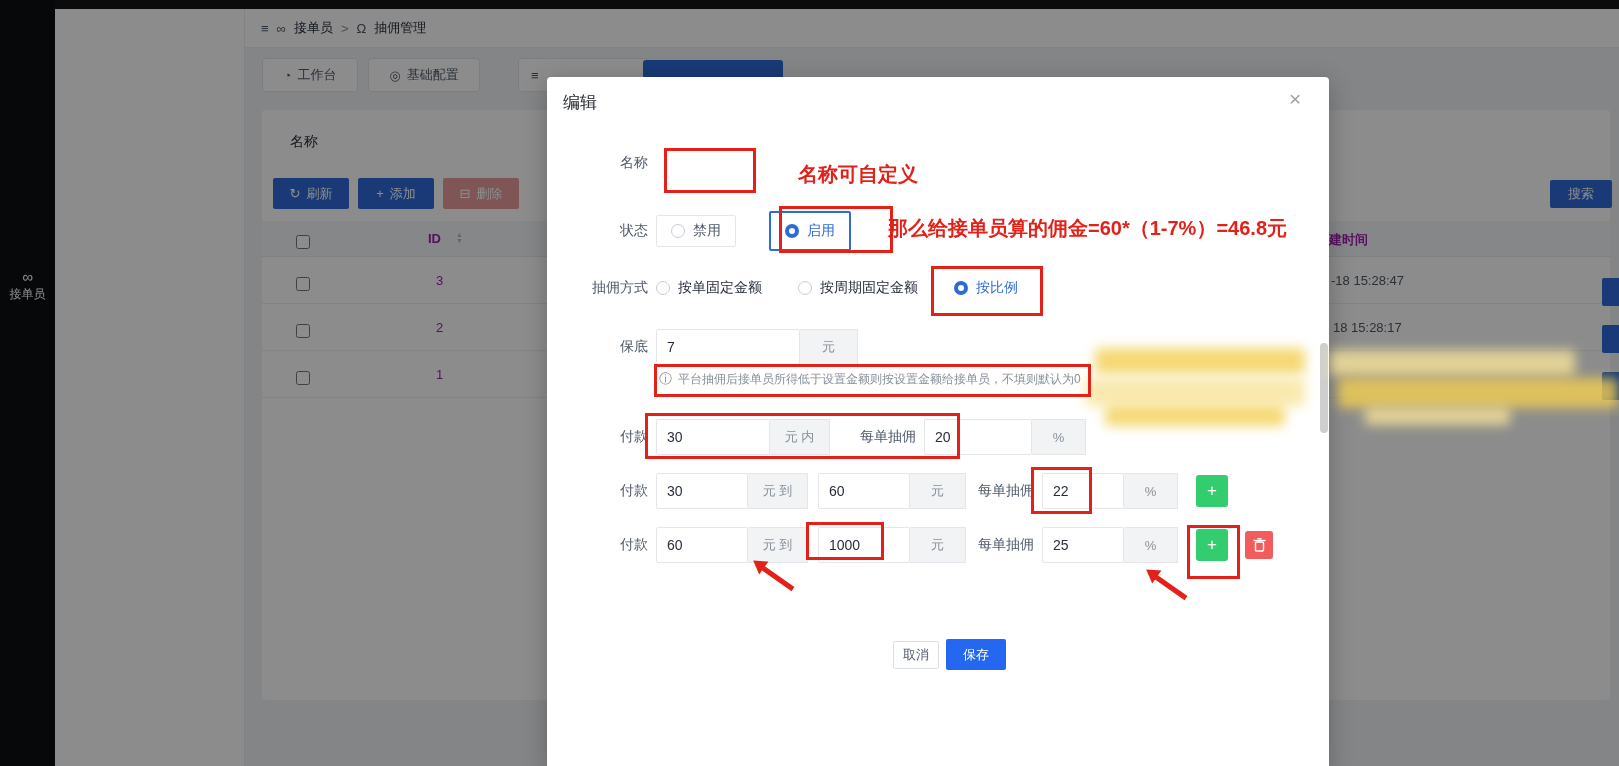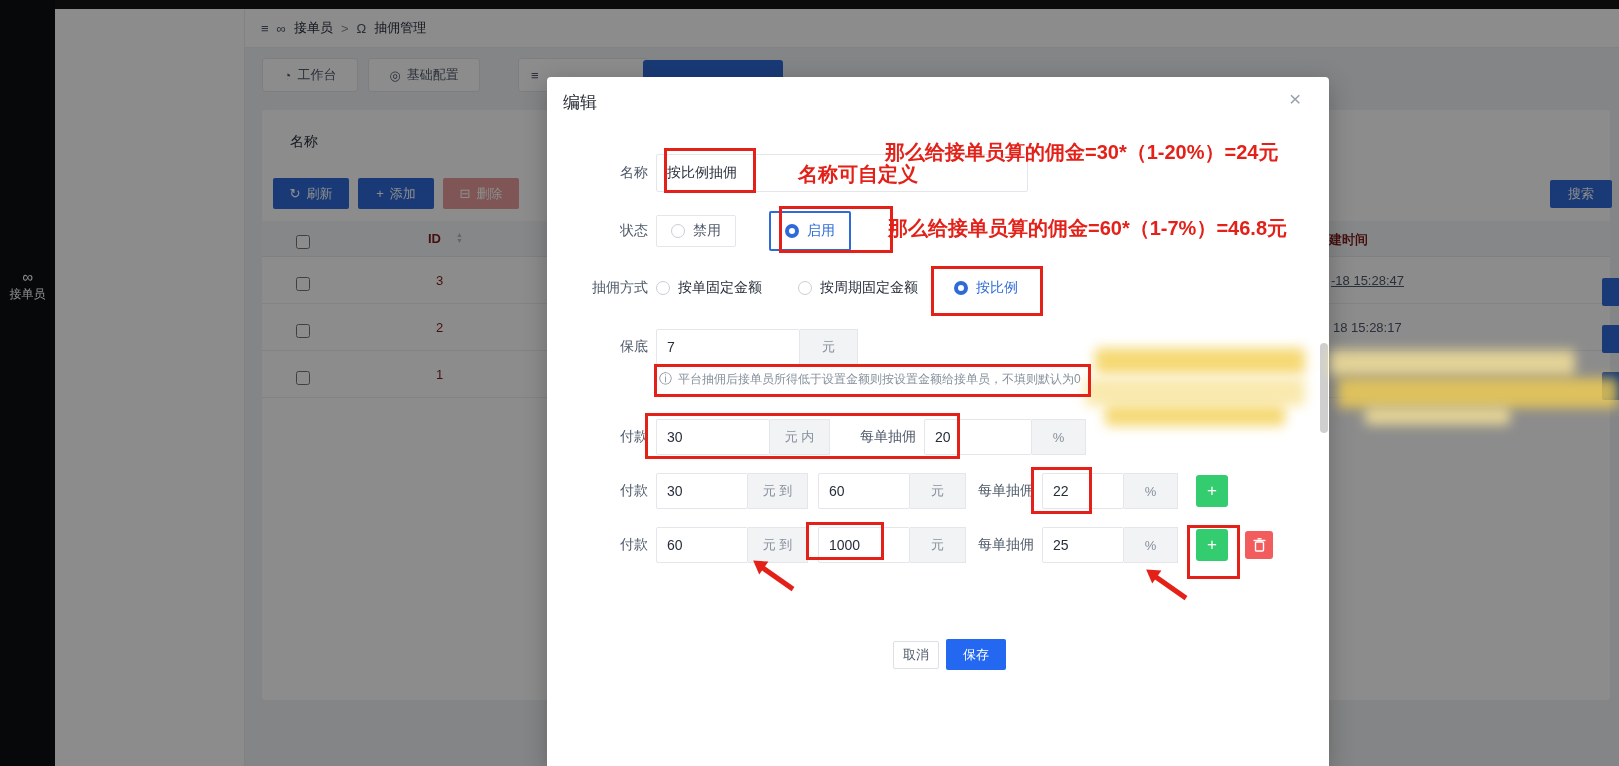--- a/index.html
+++ b/index.html
@@ -49,21 +49,21 @@
   #flt-input{width:190px;height:32px;border:1px solid #e5e6eb;border-radius:2px;padding:0 10px;font-size:13px;color:#1d2129;background:#fff;}
   #flt-input::placeholder{color:#aeb4bf;}
   .btn{border:none;border-radius:2px;color:#fff;font-size:13px;display:flex;align-items:center;justify-content:center;gap:6px;cursor:pointer;}
   #btn-refresh{left:273px;top:178px;width:76px;height:31px;background:#2e6bd8;}
   #btn-add{left:358px;top:178px;width:76px;height:31px;background:#2e6bd8;}
   #btn-del{left:443px;top:178px;width:76px;height:31px;background:#e89b9b;}
   #btn-search{left:1550px;top:180px;width:62px;height:28px;background:#2e6bd8;}
   #thead{left:262px;top:221px;width:1348px;height:36px;background:#f5f6f7;border-bottom:1px solid #e9eaec;}
   .trow{left:262px;width:1348px;height:47px;border-bottom:1px solid #efefef;background:#fff;}
   .cb{width:14px;height:14px;border:1px solid #c9cdd4;border-radius:2px;background:#fff;}
-  .idtxt{font-size:13px;color:#7f1d1d;}
+  .idtxt{font-size:13px;color:#a21caf;}
   .timetxt{font-size:13px;color:#4e5969;}
   .sortic{display:inline-flex;flex-direction:column;font-size:7px;line-height:6px;color:#b5babf;margin-left:4px;}
   .act-btn{width:24px;height:28px;background:#2e6bd8;border-radius:2px 0 0 2px;}
 
   
   #backdrop{left:0;top:0;width:1619px;height:766px;background:rgba(0,0,0,0.45);z-index:10;}
   #modal{left:547px;top:77px;width:782px;height:692px;background:#fff;border-radius:4px;z-index:20;
          box-shadow:0 6px 24px rgba(0,0,0,.25);}
   #m-title{left:16px;top:14px;font-size:17px;color:#1d2129;font-weight:500;}
   #m-close{left:742px;top:10px;font-size:21px;color:#98a0a8;cursor:pointer;}
@@ -242,35 +242,34 @@
 
   <div class="abs trow" style="top:257px;"></div>
   <div class="abs trow" style="top:304px;"></div>
   <div class="abs trow" style="top:351px;"></div>
   <input type="checkbox" class="abs cb" style="left: 292px; top: 274px;">
   <input type="checkbox" class="abs cb" style="left: 292px; top: 321px;">
   <input type="checkbox" class="abs cb" style="left: 292px; top: 368px;">
   <div class="abs idtxt" style="left:436px;top:273px;">3</div>
   <div class="abs idtxt" style="left:436px;top:320px;">2</div>
   <div class="abs idtxt" style="left:436px;top:367px;">1</div>
-  <div class="abs timetxt" style="left:1331px;top:273px;text-decoration:underline;">-18 15:28:47</div>
+  <div class="abs timetxt" style="left:1331px;top:273px;">-18 15:28:47</div>
   <div class="abs timetxt" style="left:1333px;top:320px;">18 15:28:17</div>
   <div class="abs act-btn" style="left:1602px;top:278px;"></div>
   <div class="abs act-btn" style="left:1602px;top:325px;"></div>
   <div class="abs act-btn" style="left:1602px;top:372px;"></div>
 
   <div class="abs" id="backdrop"></div>
 
   <div class="abs" id="modal">
     <div class="abs" id="m-title">编辑</div>
     <div class="abs" id="m-close">×</div>
 
     <div class="frow" style="top:77px;">
       <span class="flabel">名称</span>
-      <input class="inp" style="width: 372px; height: 38px;" value="按比例抽佣">
     </div>
 
     <div class="frow" style="top:132px;height:44px;">
       <span class="flabel">状态</span>
       <span class="statbox">
           <span class="rc"></span>
           <span>禁用</span>
         </span>
       <span style="width:33px;"></span>
       <span class="statbox on">
@@ -376,17 +375,17 @@
   <div class="rbox" style="left:931px;top:266px;width:112px;height:50px;"></div>
   <div class="rbox" style="left:654px;top:364px;width:437px;height:33px;"></div>
   <div class="rbox" style="left:645px;top:413px;width:315px;height:46px;"></div>
   <div class="rbox" style="left:1031px;top:467px;width:61px;height:47px;"></div>
   <div class="rbox" style="left:806px;top:522px;width:78px;height:38px;"></div>
   <div class="rbox" style="left:1187px;top:525px;width:53px;height:54px;"></div>
 
   <div class="arr" style="left:753px;top:574px;transform:rotate(35deg);"></div>
   <div class="arr" style="left:1146px;top:583px;transform:rotate(35deg);"></div>
 
-  <div class="rtext" style="left:885px;top:98px;line-height:36px;"><br><span>那么给接单员算的佣金=30*（1-20%）=24元</span></div>
+  <div class="rtext" style="left:885px;top:98px;line-height:36px;"><br></div>
   <div class="rtext" style="left:888px;top:188px;line-height:27px;"><br><span>那么给接单员算的佣金=60*（1-7%）=46.8元</span></div>
   <div class="rtext" style="left:798px;top:160px;">名称可自定义</div>
 
 </div>
 
 </body></html>

